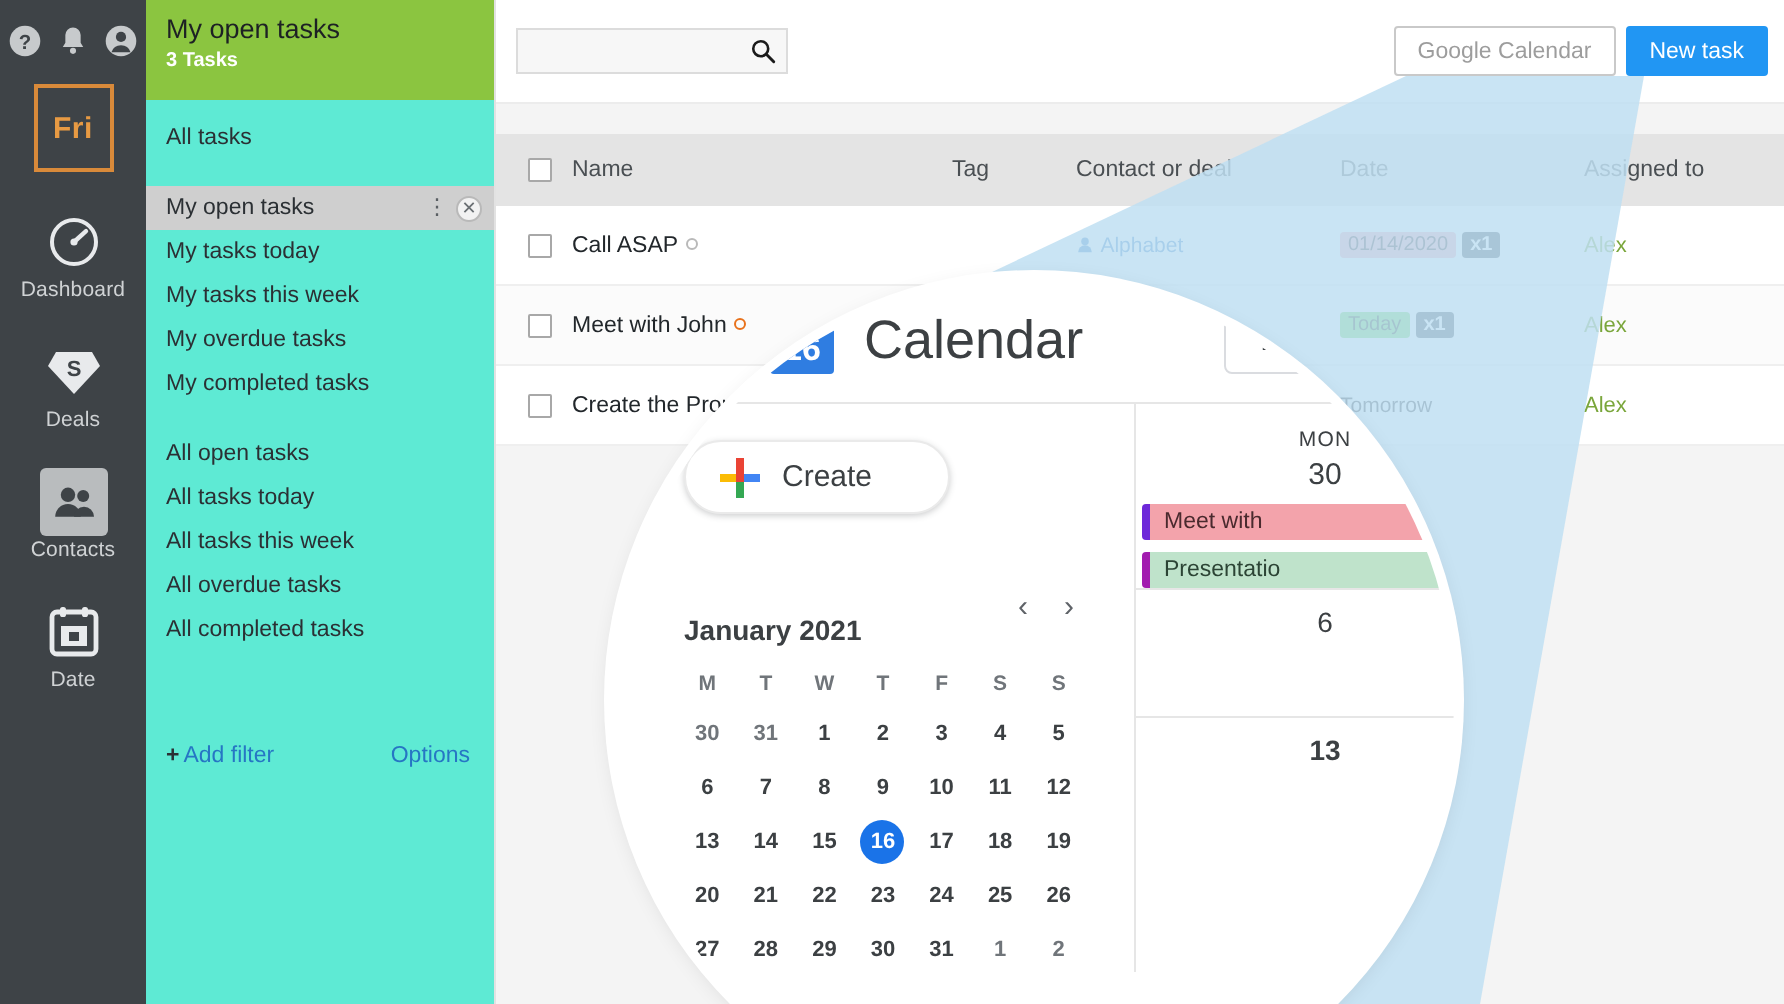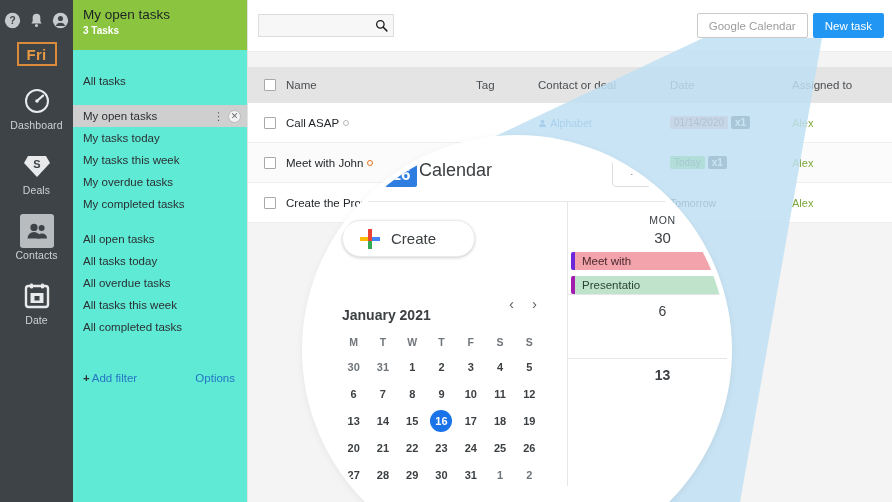--- a/index.html
+++ b/index.html
@@ -22,21 +22,21 @@
     width: 73px; height: 502px;
     background: #3e4347;
   }
   .rail-top {
     display: flex; justify-content: center; align-items: center;
     gap: 7px; padding-top: 8px; height: 32px;
   }
   .rail-top .gicon { width: 17px; height: 17px; display: block; }
   .logo-box {
     margin: 10px auto 0 auto;
-    width: 40px; height: 24px;
+    width: 40px; height: 44px;
     border: 2px solid #d98a3a;
     display: flex; align-items: center; justify-content: center;
   }
   .logo-box span {
     color: #e79a43; font-size: 15px; font-weight: bold;
     letter-spacing: .3px;
   }
   .rail-item {
     margin-top: 18px;
     display: flex; flex-direction: column; align-items: center;
@@ -58,21 +58,21 @@
     width: 175px; height: 502px;
     background: #5eead4;
     border-right: 1px solid #e2e2e2;
   }
   .filters-head {
     height: 50px; background: #8bc540;
     padding: 7px 0 0 10px;
   }
   .filters-head .t1 { font-size: 13.5px; color: #1d2124; font-weight: 400; }
   .filters-head .t2 { font-size: 10px; color: #ffffff; font-weight: bold; margin-top: 3px; }
-  .f-list { padding-top: 20px; }
+  .f-list { padding-top: 8px; }
   .f-item {
     position: relative;
     height: 22px; line-height: 22px;
     padding-left: 10px;
     font-size: 11.5px; color: #2b3034;
     white-space: nowrap;
   }
   .f-item.sel { background: #cfcfcf; }
   .f-item .row-tools {
     position: absolute; right: 6px; top: 0; height: 22px;
@@ -213,21 +213,21 @@
     display: flex; align-items: center;
     padding-left: 106px;
     border-bottom: 1px solid #e6e6e6;
     position: relative;
   }
   .gc-logo {
     width: 36px; height: 36px; position: relative;
     flex: none;
   }
   .gc-title {
-    font-size: 18px; color: #3c4043; 
+    font-size: 27px; color: #3c4043; margin-left: 13px;
     font-family: "Liberation Sans", sans-serif; font-weight: 400;
   }
   .gc-today {
     position: absolute; left: 335px; top: 13px;
     height: 34px; padding: 0 14px;
     border: 1px solid #dadce0; border-radius: 4px;
     background: #ffffff;
     display: flex; align-items: center;
     font-size: 17px; color: #3c4043;
   }
@@ -383,22 +383,22 @@
       </div>
       <div class="f-item">My tasks today</div>
       <div class="f-item">My tasks this week</div>
       <div class="f-item">My overdue tasks</div>
       <div class="f-item">My completed tasks</div>
 
       <div class="f-gap"></div>
 
       <div class="f-item">All open tasks</div>
       <div class="f-item">All tasks today</div>
+      <div class="f-item">All tasks this week</div>
       <div class="f-item">All overdue tasks</div>
-      <div class="f-item">All tasks this week</div>
       <div class="f-item">All completed tasks</div>
     </div>
 
     <div class="f-bottom">
       <a href="#"><span class="plus">+</span><span>Add filter</span></a>
       <a href="#">Options</a>
     </div>
   </div>
 
   <div class="main">

